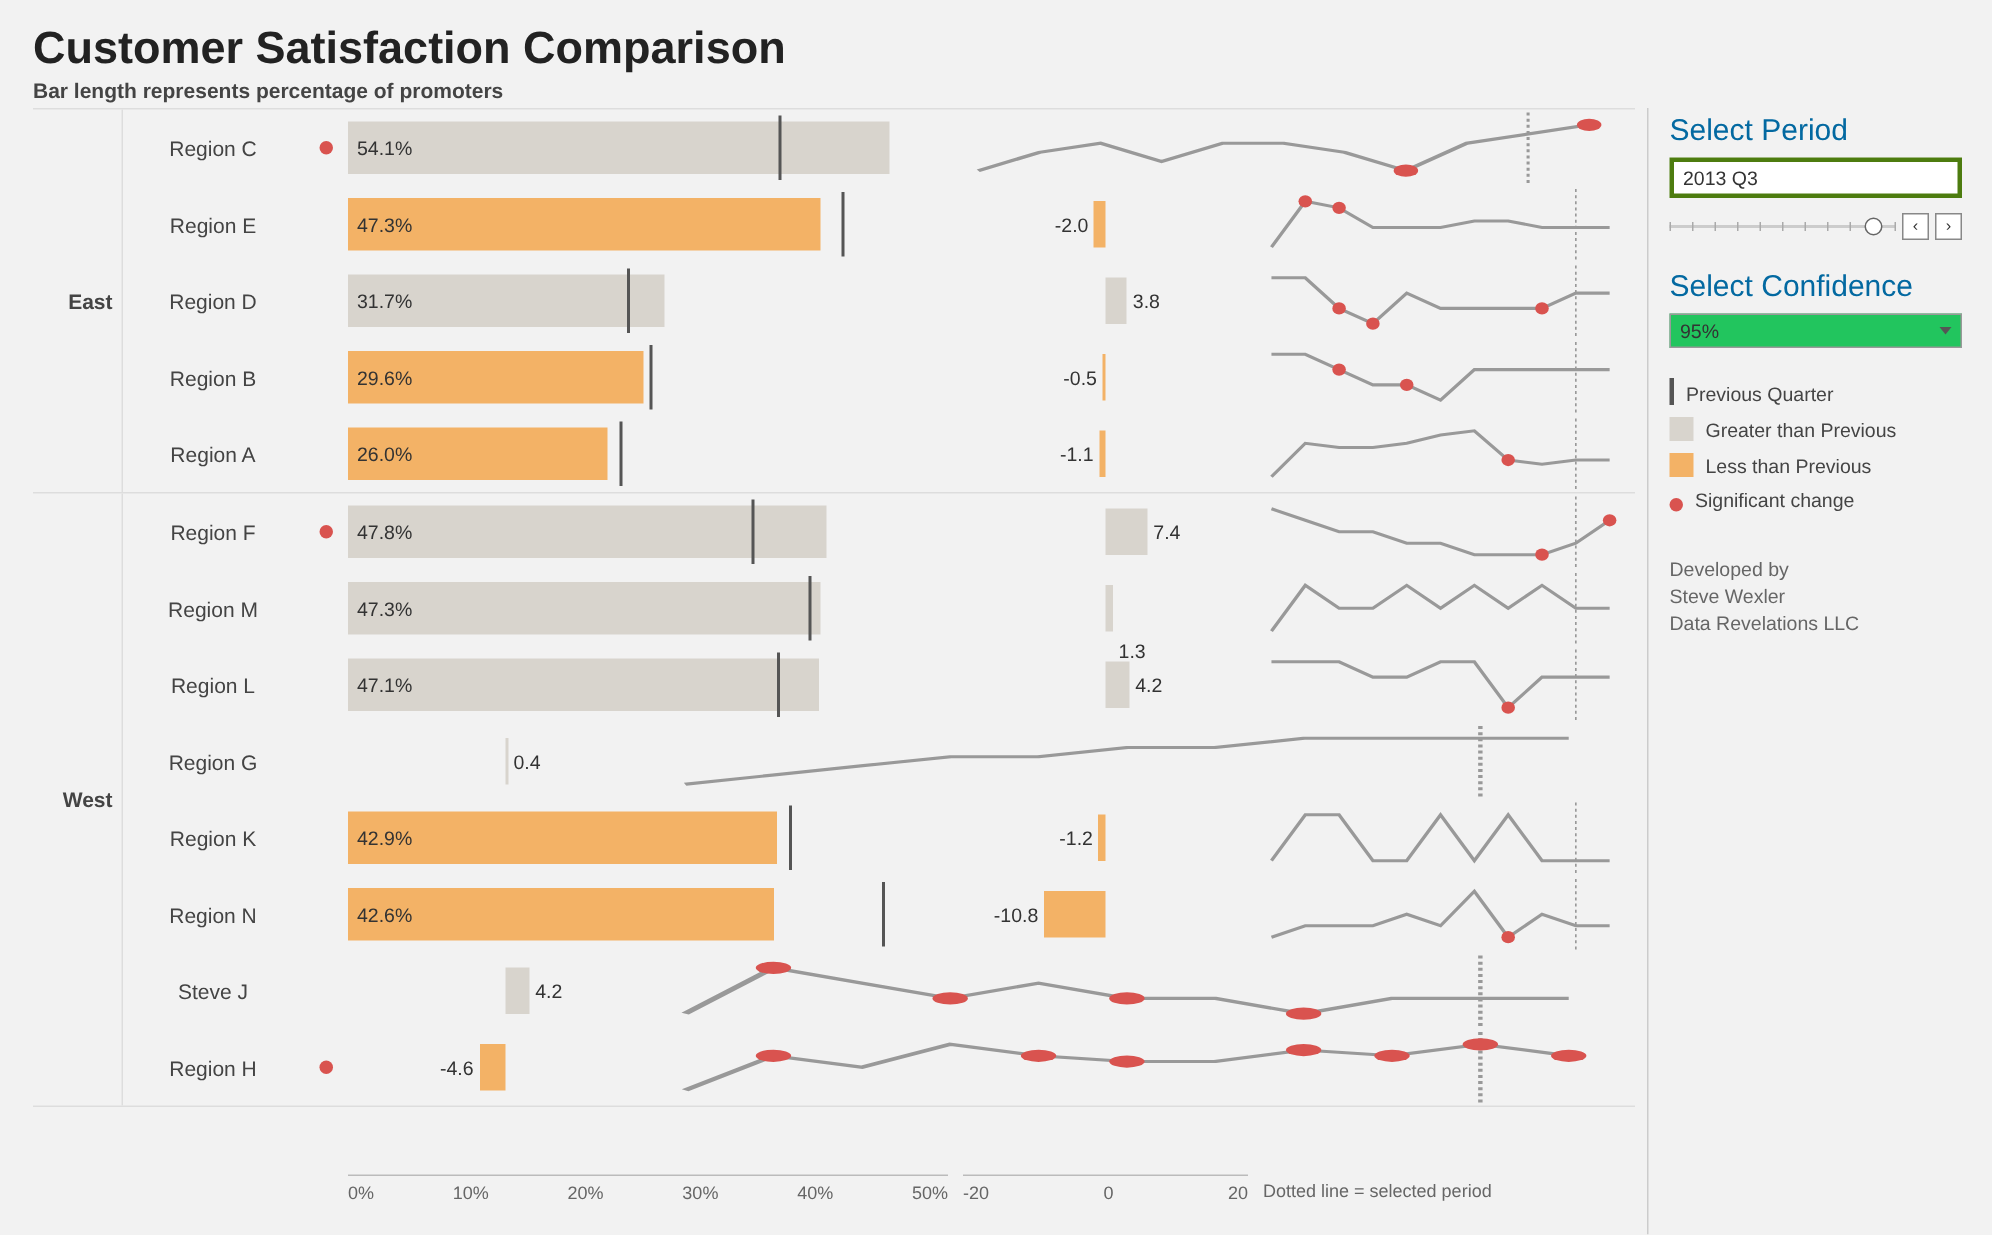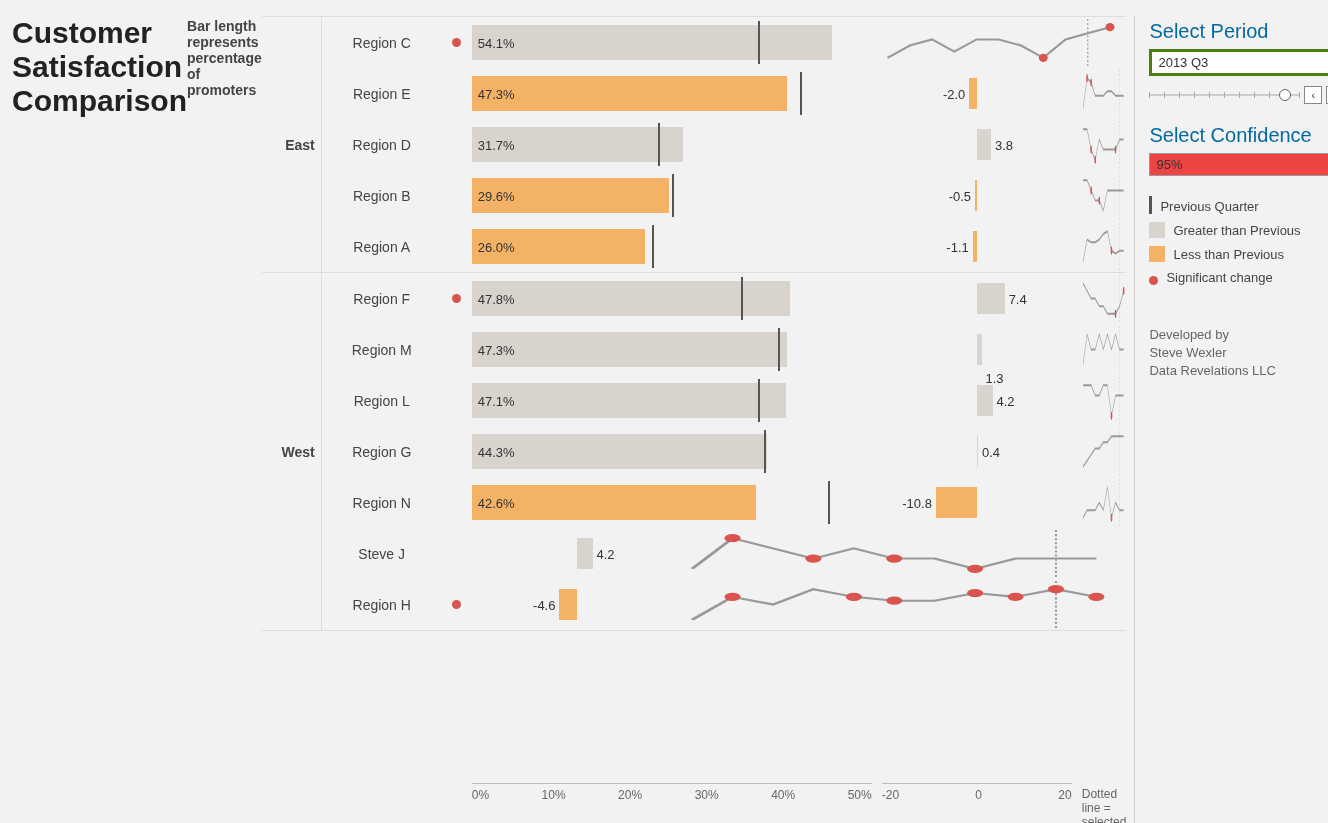--- a/index.html
+++ b/index.html
@@ -6,22 +6,22 @@
   body {
     font-family: "Segoe UI", Arial, sans-serif;
     background: #f2f2f2;
     width: 1328px;
     height: 823px;
     overflow: hidden;
     color: #333;
   }
   .page {
     display: flex;
-    flex-direction: row;
-    padding: 16px 20px 0 12px;
+    flex-direction: column;
+    padding: 16px 20px 0 22px;
     height: 100%;
   }
   .title {
     font-size: 30px;
     font-weight: 600;
     color: #222;
   }
   .subtitle {
     font-size: 14px;
     font-weight: 600;
@@ -229,21 +229,21 @@
     justify-content: center;
     font-size: 11px;
     cursor: pointer;
     color: #333;
   }
   .select-box {
     display: flex;
     justify-content: space-between;
     align-items: center;
     border: 1px solid #999;
-    background: #ef4444;
+    background: #22c55e;
     padding: 3px 6px;
     font-size: 13px;
     cursor: pointer;
   }
   .caret {
     width: 0; height: 0;
     border-left: 4px solid transparent;
     border-right: 4px solid transparent;
     border-top: 5px solid #555;
   }
@@ -252,21 +252,21 @@
     display: flex;
     flex-direction: column;
     gap: 8px;
     font-size: 13px;
     color: #444;
   }
   .legend-row { display: flex; align-items: flex-end; gap: 8px; }
   .leg-tick { width: 3px; height: 18px; background: #555; }
   .leg-sq { width: 16px; height: 16px; }
   .credits {
-    margin-top: 35px;
+    margin-top: 24px;
     font-size: 13px;
     color: #666;
     line-height: 1.4;
   }
   svg { display: block; }
 </style>
 </head>
 <body>
 
 <div class="page">
@@ -445,33 +445,47 @@
                   <svg width="100%" height="100%" viewBox="0 0 220 50" preserveAspectRatio="none">
                     <line x1="185" x2="185" y1="2" y2="48" stroke="#999" stroke-width="1" stroke-dasharray="2 2"></line>
                     <polyline points="5,10 25,10 45,10 65,20 85,20 105,10 125,10 145,40 165,20 185,20 205,20" fill="none" stroke="#999" stroke-width="2"></polyline>
                     <circle cx="145" cy="40" r="4" fill="#d9534f"></circle>
                   </svg>
                 </div>
               </div>
               <div class="row">
                 <div class="region-name">Region G</div>
                 <div class="sig-dot"></div>
-                <div class="bar-col">
-                  <div class="bar bar-grey" style="width: 73.8333%;"></div>
-                  <div class="bar-label">44.3%</div>
-                  <div class="prev-tick" style="left: 73.1667%;"></div>
-                </div>
                 <div class="diff-col">
                   <div class="diff-bar bar-grey" style="left: 50%; width: 0.8%;"></div>
                   <div class="diff-label" style="left: 52.8%;">0.4</div>
                 </div>
                 <div class="spark-col">
                   <svg width="100%" height="100%" viewBox="0 0 220 50" preserveAspectRatio="none">
                     <line x1="185" x2="185" y1="2" y2="48" stroke="#999" stroke-width="1" stroke-dasharray="2 2"></line>
                     <polyline points="5,40 25,34 45,28 65,22 85,22 105,16 125,16 145,10 165,10 185,10 205,10" fill="none" stroke="#999" stroke-width="2"></polyline>
+                  </svg>
+                </div>
+              </div>
+              <div class="row">
+                <div class="region-name">Region K</div>
+                <div class="sig-dot"></div>
+                <div class="bar-col">
+                  <div class="bar bar-orange" style="width: 71.5%;"></div>
+                  <div class="bar-label">42.9%</div>
+                  <div class="prev-tick" style="left: 73.5%;"></div>
+                </div>
+                <div class="diff-col">
+                  <div class="diff-bar bar-orange" style="left: 47.6%; width: 2.4%;"></div>
+                  <div class="diff-label" style="right: 54.4%;">-1.2</div>
+                </div>
+                <div class="spark-col">
+                  <svg width="100%" height="100%" viewBox="0 0 220 50" preserveAspectRatio="none">
+                    <line x1="185" x2="185" y1="2" y2="48" stroke="#999" stroke-width="1" stroke-dasharray="2 2"></line>
+                    <polyline points="5,40 25,10 45,10 65,40 85,40 105,10 125,40 145,10 165,40 185,40 205,40" fill="none" stroke="#999" stroke-width="2"></polyline>
                   </svg>
                 </div>
               </div>
               <div class="row">
                 <div class="region-name">Region N</div>
                 <div class="sig-dot"></div>
                 <div class="bar-col">
                   <div class="bar bar-orange" style="width: 71%;"></div>
                   <div class="bar-label">42.6%</div>
                   <div class="prev-tick" style="left: 89%;"></div>

